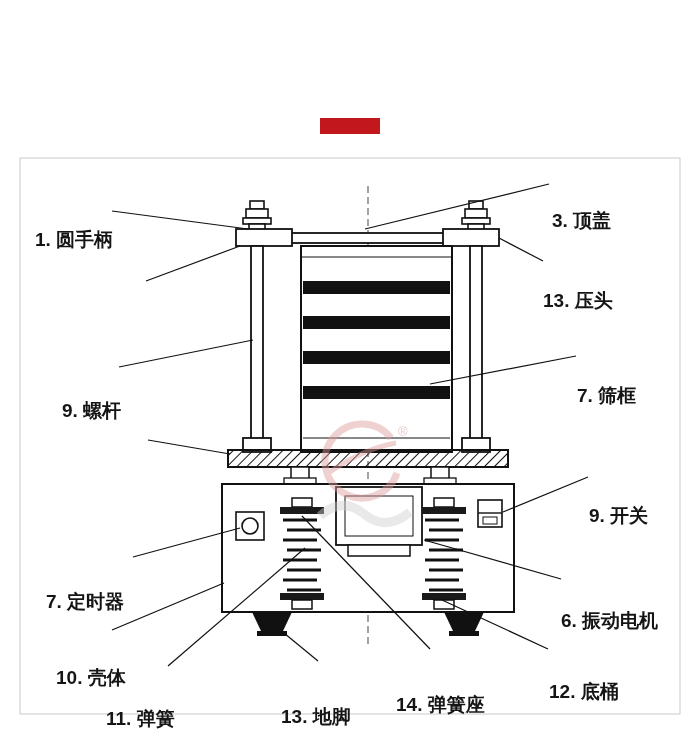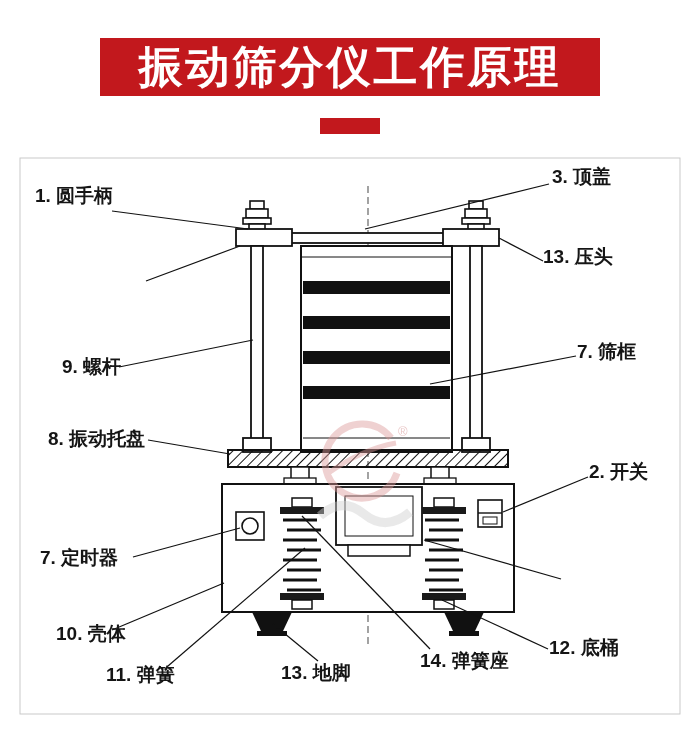--- a/index.html
+++ b/index.html
@@ -14,29 +14,28 @@
     background:#c2181d; color:#ffffff; font-size:44px; font-weight:800;
     text-align:center; line-height:58px; letter-spacing:3px; white-space:nowrap;
   }
   .banner-divider {
     position:absolute; left:320px; top:118px; width:60px; height:16px;
     background:#c2181d;
   }
   svg.diagram { position:absolute; left:0; top:0; }
   .lbl {
     position:absolute; font-size:19px; font-weight:600; color:#151515;
-    white-space:nowrap; line-height:22px;
+    white-space:nowrap; line-height:22px;margin-top:44px;
   }
 </style>
 </head>
 <body>
 
 <div class="page">
 
-  <div class="banner">振动筛分仪工作原理</div>
   <div class="banner-divider"></div>
 
   <svg class="diagram" width="700" height="730" viewBox="0 0 700 730">
     <defs>
       <pattern id="hatch" width="7" height="7" patternUnits="userSpaceOnUse" patternTransform="rotate(45)">
         <line x1="0" y1="0" x2="0" y2="7" stroke="#111" stroke-width="2"></line>
       </pattern>
     </defs>
 
     <rect x="20" y="158" width="660" height="556" fill="#ffffff" stroke="#c9c9c9" stroke-width="1"></rect>
@@ -169,22 +168,22 @@
       <line x1="318" y1="661" x2="273" y2="624"></line>
       <line x1="430" y1="649" x2="302" y2="516"></line>
     </g>
   </svg>
 
   <div class="lbl" style="left:35px;  top:185px">1. 圆手柄</div>
   <div class="lbl" style="left:552px; top:166px">3. 顶盖</div>
   <div class="lbl" style="left:543px; top:246px">13. 压头</div>
   <div class="lbl" style="left:62px;  top:356px">9. 螺杆</div>
   <div class="lbl" style="left:577px; top:341px">7. 筛框</div>
-  <div class="lbl" style="left:48px;  top:428px">8. 振动托盘</div>
-  <div class="lbl" style="left:589px; top:461px">2. 开关</div>
-  <div class="lbl" style="left:40px;  top:547px">7. 定时器</div>
+  <div class="lbl" style="left:589px; top:461px">9. 开关</div>
+  <div class="lbl" style="left:46px;  top:547px">7. 定时器</div>
+  <div class="lbl" style="left:561px; top:566px">6. 振动电机</div>
   <div class="lbl" style="left:56px;  top:623px">10. 壳体</div>
   <div class="lbl" style="left:549px; top:637px">12. 底桶</div>
   <div class="lbl" style="left:106px; top:664px">11. 弹簧</div>
   <div class="lbl" style="left:281px; top:662px">13. 地脚</div>
-  <div class="lbl" style="left:420px; top:650px">14. 弹簧座</div>
+  <div class="lbl" style="left:396px; top:650px">14. 弹簧座</div>
 
 </div>
 
 </body></html>

